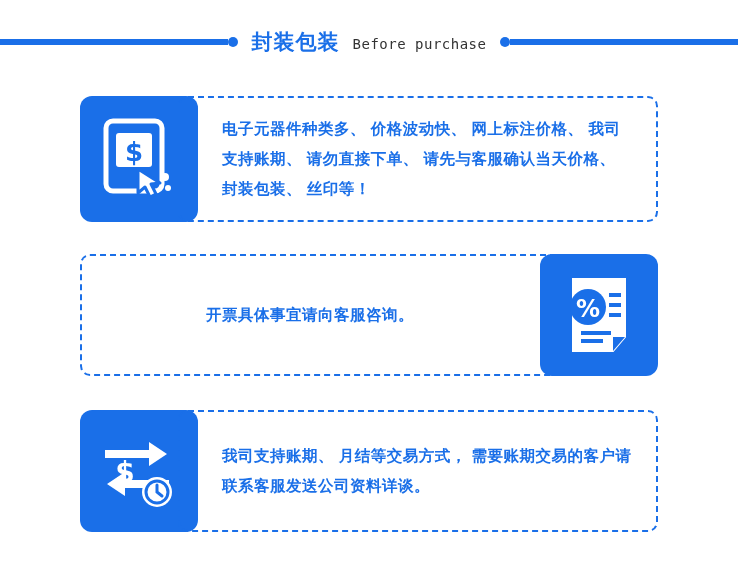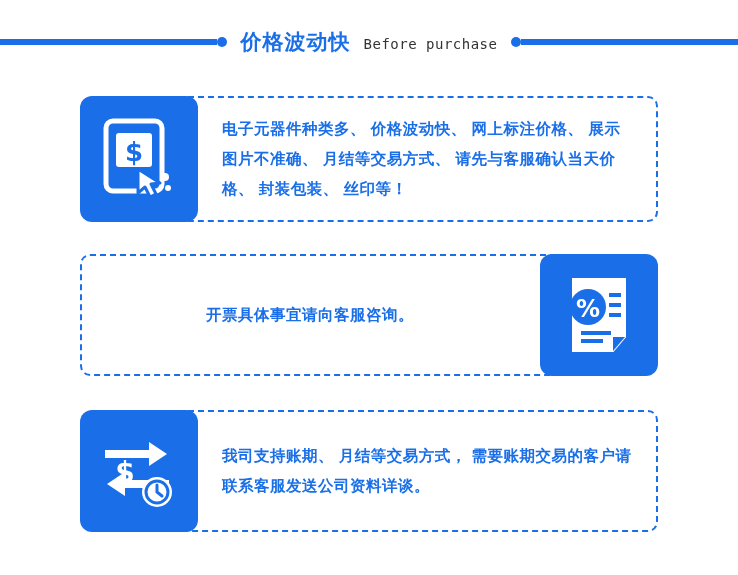--- a/index.html
+++ b/index.html
@@ -122,40 +122,40 @@
 </style>
 </head>
 <body>
 
 <div class="page">
 
   <div class="header">
     <div class="rule rule-left"></div>
     <div class="dot"></div>
     <div class="header-titles">
-      <span class="title-cn">价格波动快</span>
+      <span class="title-cn">封装包装</span>
       <span class="title-en">Before purchase</span>
     </div>
     <div class="dot"></div>
     <div class="rule rule-right"></div>
   </div>
 
   <div class="block block-1">
     <div class="icon-box">
       <svg class="icon-svg" width="74" height="84" viewBox="0 0 74 84" aria-hidden="true">
         <rect x="4" y="4" width="56" height="70" rx="7" fill="none" stroke="#ffffff" stroke-width="5"></rect>
         <rect x="14" y="16" width="36" height="34" rx="3" fill="#ffffff"></rect>
         <text x="32" y="44" font-family="DejaVu Sans, sans-serif" font-size="26" font-weight="bold" fill="#1a6fe8" text-anchor="middle">$</text>
         <path d="M36 52 L36 76 L43 70 L48 80 L54 77 L49 67 L58 66 Z" fill="#ffffff" stroke="#1a6fe8" stroke-width="3" stroke-linejoin="round"></path>
         <circle cx="63" cy="60" r="4" fill="#ffffff"></circle>
         <circle cx="66" cy="71" r="3" fill="#ffffff"></circle>
       </svg>
     </div>
     <div class="text-box">
-      <div class="block-text">电子元器件种类多、 价格波动快、 网上标注价格、 展示图片不准确、 月结等交易方式、 请先与客服确认当天价格、 封装包装、 丝印等！</div>
+      <div class="block-text">电子元器件种类多、 价格波动快、 网上标注价格、 我司支持账期、 请勿直接下单、 请先与客服确认当天价格、 封装包装、 丝印等！</div>
     </div>
   </div>
 
   <div class="block block-2">
     <div class="text-box">
       <div class="block-text">开票具体事宜请向客服咨询。</div>
     </div>
     <div class="icon-box">
       <svg class="icon-svg" width="76" height="84" viewBox="0 0 76 84" aria-hidden="true">
         <path d="M12 6 H64 V64 L52 78 H12 Z" fill="#ffffff" stroke="#ffffff" stroke-width="2"></path>

